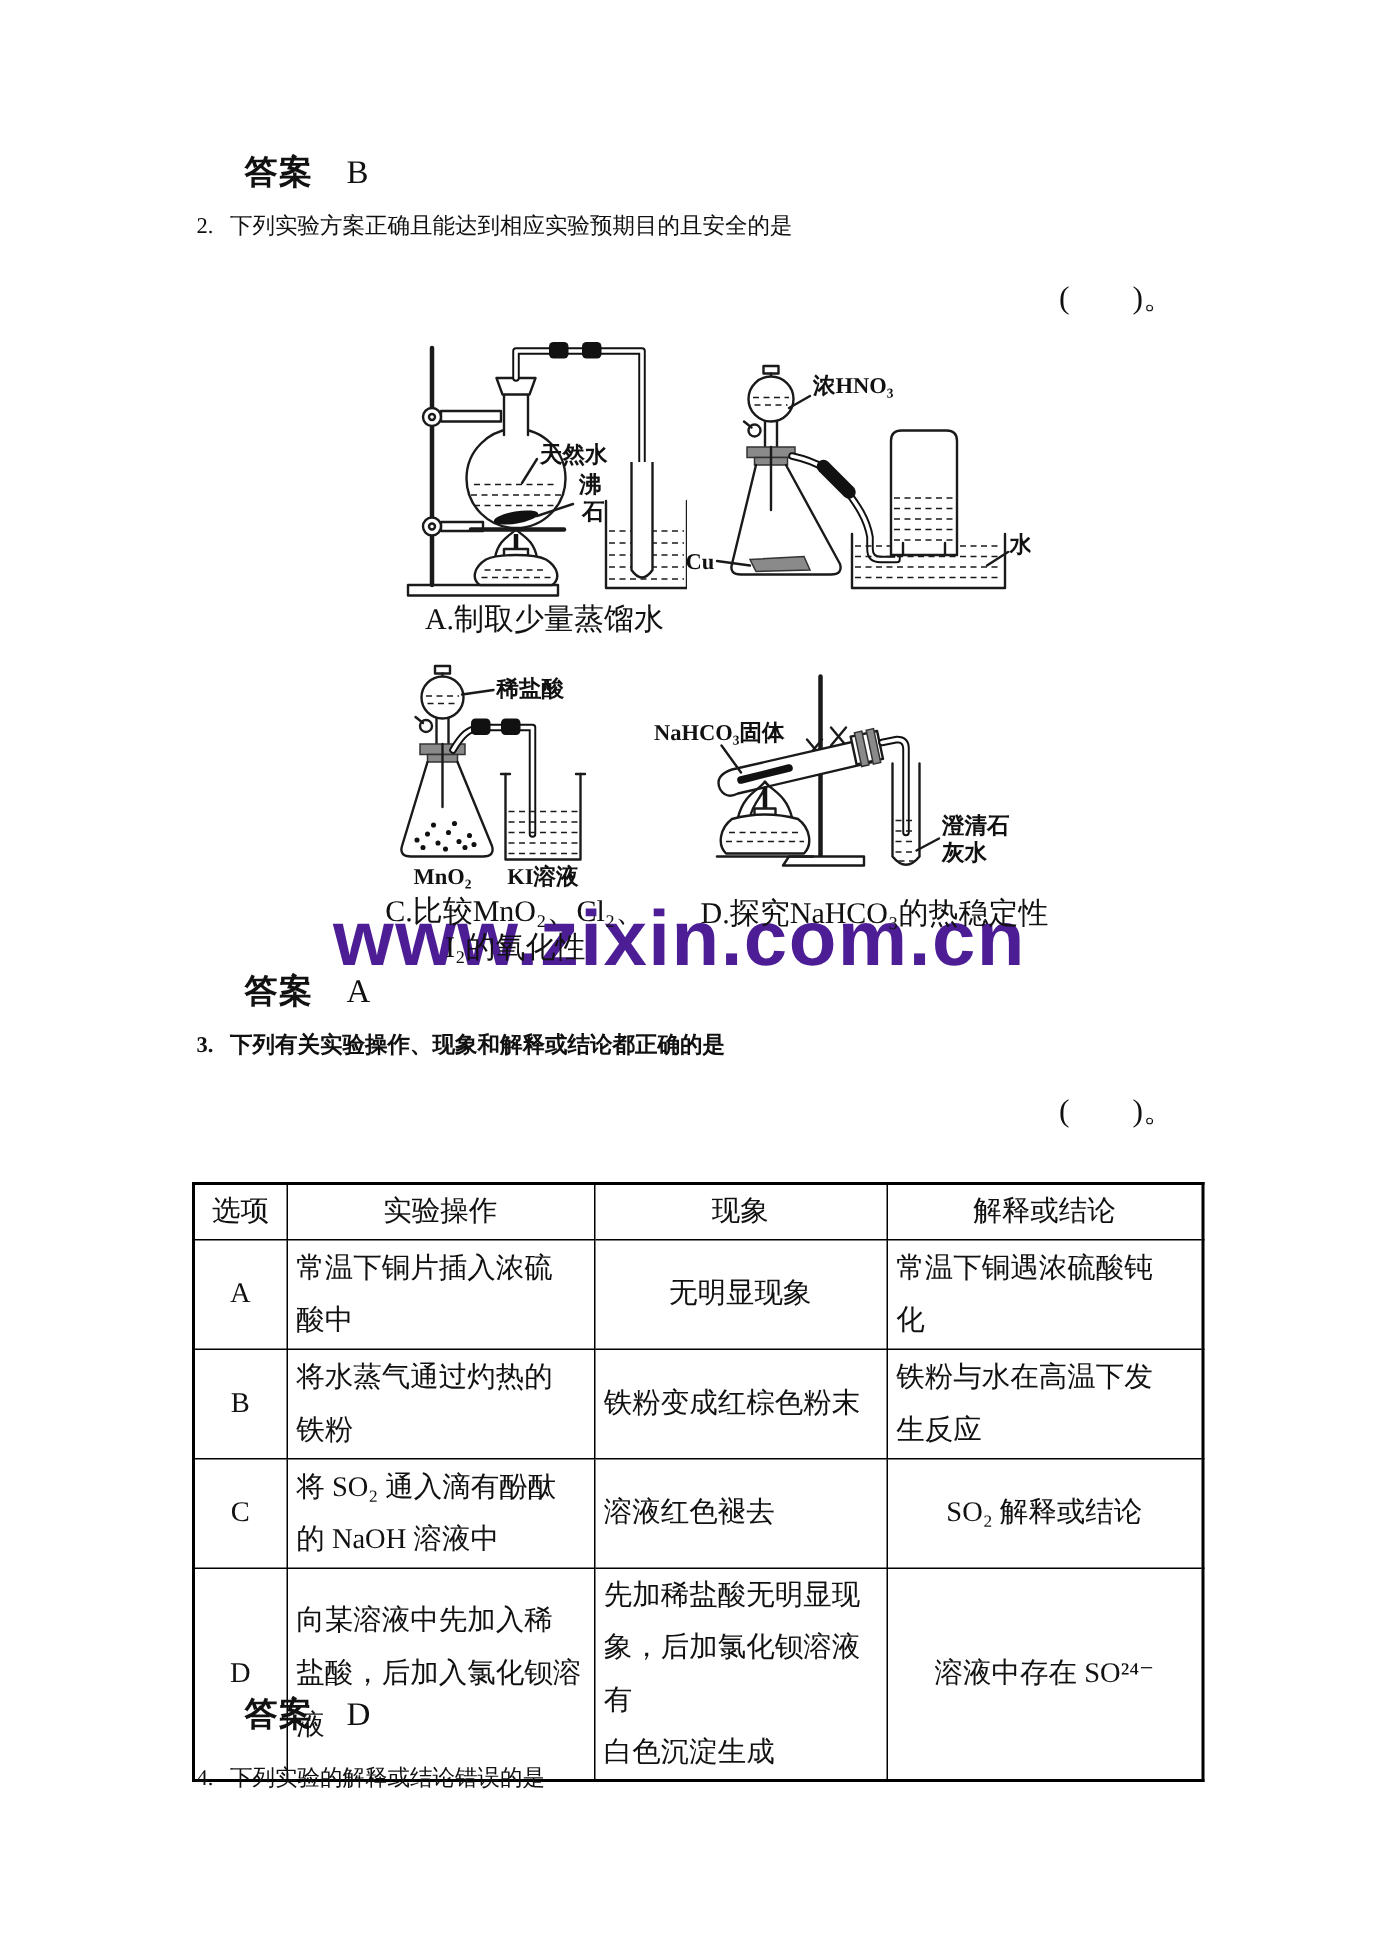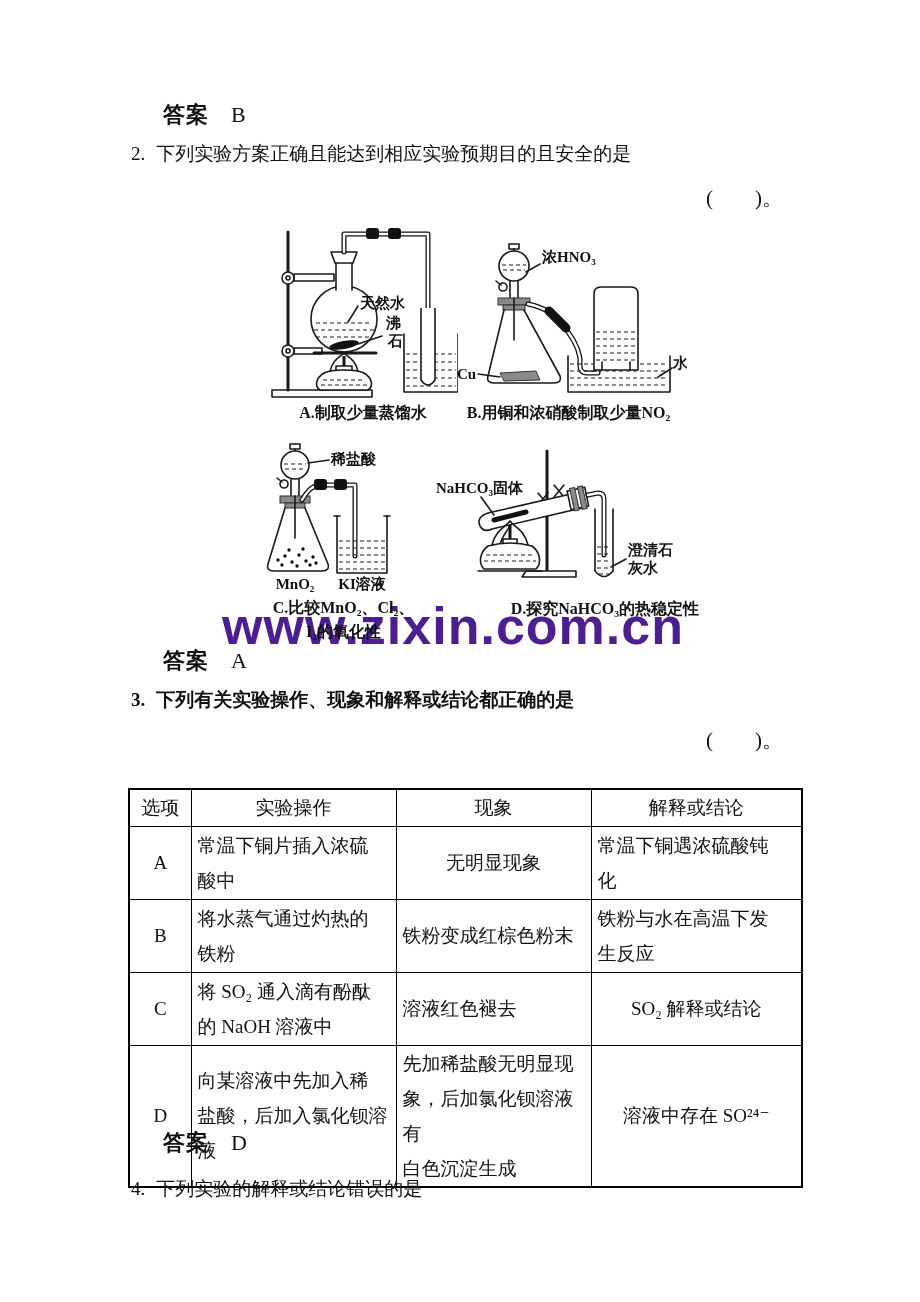--- a/index.html
+++ b/index.html
@@ -7,30 +7,30 @@
     position:relative;width:920px;height:1302px;background:#ffffff;
     font-family:"Liberation Serif","DejaVu Serif",serif;color:#111;
     overflow:hidden;
   }
   .abs{position:absolute;}
   .z1{z-index:2;}
   
   .ans-line{font-size:22px;white-space:nowrap;}
   .ans-label{font-family:"Liberation Sans","DejaVu Sans",sans-serif;font-weight:bold;letter-spacing:1px;}
   .ans-value{margin-left:22px;font-size:22px;}
-  .q-line{font-size:19px;white-space:nowrap;}
+  .q-line{font-size:15px;white-space:nowrap;}
   .q-num{display:inline-block;margin-right:11px;}
   .bracket{font-size:21px;white-space:pre;}
   
   .watermark{
     z-index:1;font-family:"Liberation Sans","DejaVu Sans",sans-serif;
     font-weight:bold;font-size:52px;color:#4c1d95;letter-spacing:1px;white-space:nowrap;
   }
   
-  .caption{font-size:16px;font-weight:bold;text-align:center;line-height:24px;
+  .caption{font-size:20px;font-weight:normal;text-align:center;line-height:24px;
     font-family:"Liberation Serif","DejaVu Serif",serif;}
   svg text.lbl{font-family:"Liberation Serif","DejaVu Serif",serif;
     font-weight:bold;font-size:15px;fill:#111;stroke:none;}
   
   .ln{stroke:#1a1a1a;stroke-width:1.6;fill:none;stroke-linecap:round;stroke-linejoin:round;}
   .lnf{stroke:#1a1a1a;stroke-width:1.6;fill:#fff;stroke-linejoin:round;}
   .thick{stroke:#1a1a1a;stroke-width:3;fill:none;stroke-linecap:round;}
   .dash{stroke:#1a1a1a;stroke-width:1;fill:none;stroke-dasharray:4 3;}
   .blk{fill:#111;stroke:none;}
   .gry{fill:#8a8a8a;stroke:#333;stroke-width:1;}
@@ -159,21 +159,20 @@
       <line class="ln" x1="150" y1="130" x2="150" y2="122"></line>
       <line class="ln" x1="178" y1="130" x2="178" y2="122"></line>
     </g>
     <line class="ln" x1="88" y1="24" x2="74" y2="32"></line>
     <text class="lbl" x="90" y="22">浓HNO₃</text>
     <line class="ln" x1="26" y1="134" x2="48" y2="137"></line>
     <text class="lbl" x="5" y="139">Cu</text>
     <line class="ln" x1="220" y1="128" x2="206" y2="137"></line>
     <text class="lbl" x="221" y="128">水</text>
   </svg>
-  <div class="abs z1 caption" style="left:446px;top:401px;width:245px;">B.用铜和浓硝酸制取少量NO₂</div>
 
   <svg class="abs z1" style="left:252px;top:438px;" width="200" height="155" viewBox="0 0 200 155">
     <g>
       <rect class="lnf" x="38" y="6" width="10" height="5"></rect>
       <line class="ln" x1="43" y1="11" x2="43" y2="14"></line>
       <circle class="lnf" cx="43" cy="27" r="14"></circle>
       <line class="dash" x1="32" y1="26" x2="54" y2="26"></line>
       <line class="dash" x1="33" y1="31" x2="53" y2="31"></line>
       <line class="ln" x1="39" y1="41" x2="39" y2="58"></line>
       <line class="ln" x1="47" y1="41" x2="47" y2="58"></line>

